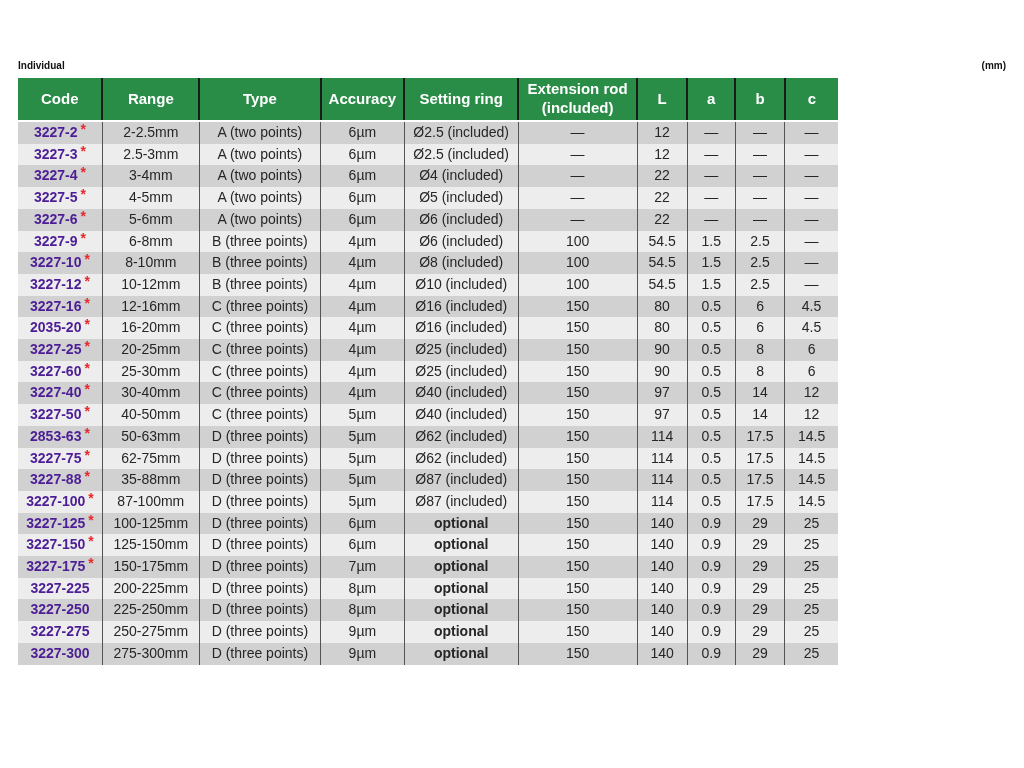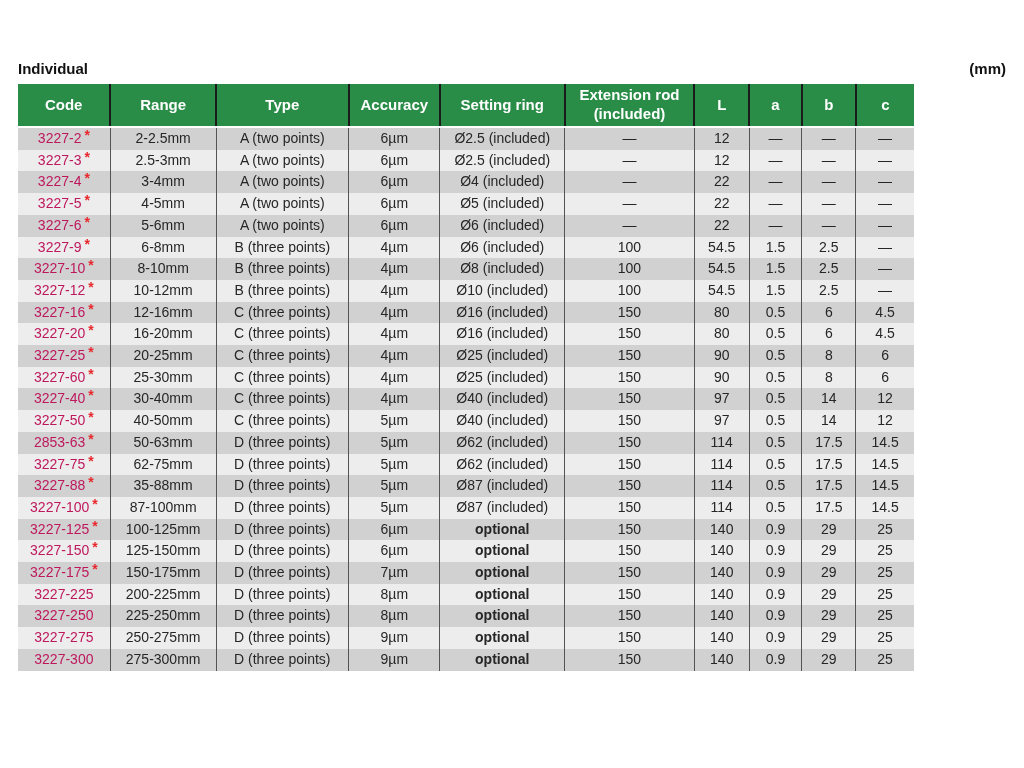--- a/index.html
+++ b/index.html
@@ -8,29 +8,29 @@
     font-family: "Liberation Sans", sans-serif;
     color: #222;
     overflow: hidden;
   }
   .page { padding: 60px 18px 0 18px; }
   .topbar {
     width: 988px;
     display: flex;
     justify-content: space-between;
     align-items: flex-end;
-    font-size: 15px;
+    font-size: 10px;
     font-weight: bold;
     color: #111;
     margin-bottom: 7px;
   }
   table.spec {
     border-collapse: collapse;
     table-layout: fixed;
-    width: 896px;
+    width: 820px;
     border-radius: 27px;
   }
   table.spec thead th {
     background: #298c47;
     color: #ffffff;
     font-size: 15px;
     font-weight: bold;
     height: 42px;
     vertical-align: middle;
     text-align: center;
@@ -48,21 +48,21 @@
     height: 21.7px;
     line-height: 21.7px;
     padding: 0;
     border-left: 1.5px solid #545454;
     white-space: nowrap;
     overflow: hidden;
   }
   table.spec tbody td:first-child { border-left: none; }
   table.spec tbody tr:nth-child(odd)  { background: #d1d1d1; }
   table.spec tbody tr:nth-child(even) { background: #ededed; }
-  .code-text { font-weight: normal; color: #be185d; }
+  .code-text { font-weight: bold; color: #4c1d95; }
   .star {
     color: #e8282d;
     font-weight: bold;
     font-size: 14px;
     position: relative;
     top: -3px;
     margin-left: 3px;
   }
   .bold { font-weight: bold; }
 </style>
@@ -206,21 +206,21 @@
           <td>C (three points)</td>
           <td>4µm</td>
           <td>Ø16 (included)</td>
           <td>150</td>
           <td>80</td>
           <td>0.5</td>
           <td>6</td>
           <td>4.5</td>
         </tr>
         <tr>
-          <td><span class="code-text">3227-20</span><span class="star">*</span></td>
+          <td><span class="code-text">2035-20</span><span class="star">*</span></td>
           <td>16-20mm</td>
           <td>C (three points)</td>
           <td>4µm</td>
           <td>Ø16 (included)</td>
           <td>150</td>
           <td>80</td>
           <td>0.5</td>
           <td>6</td>
           <td>4.5</td>
         </tr>

